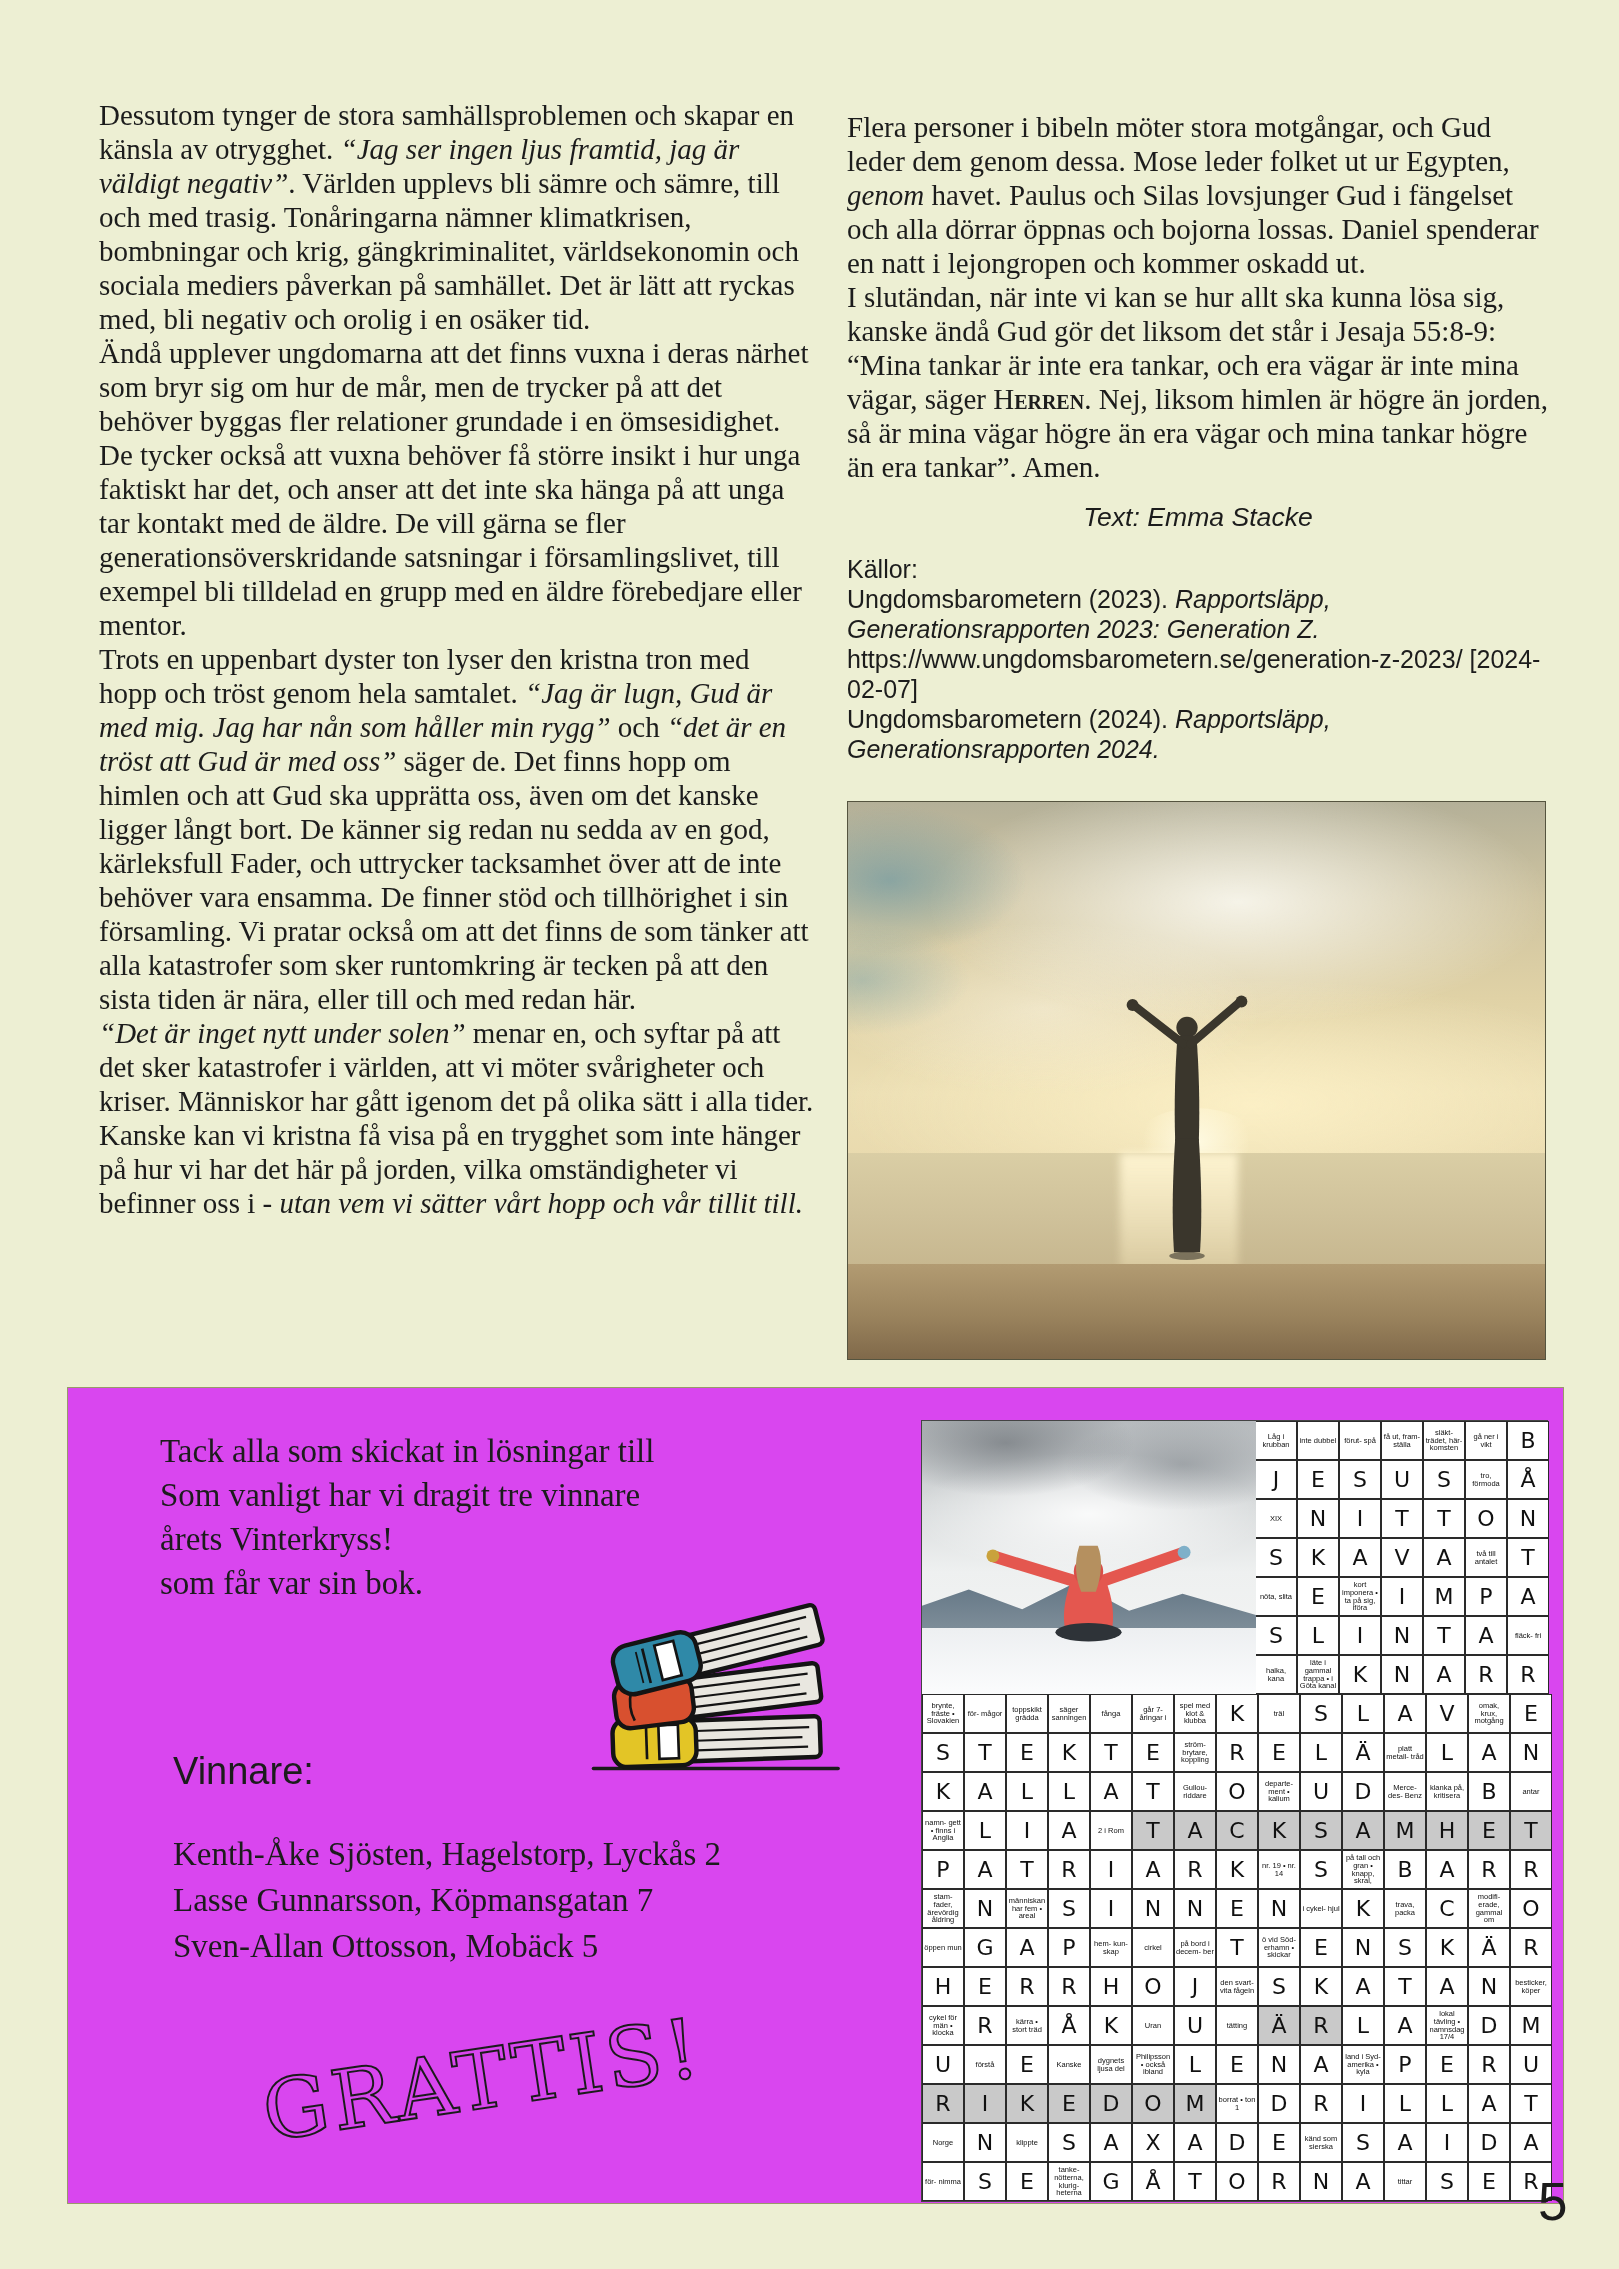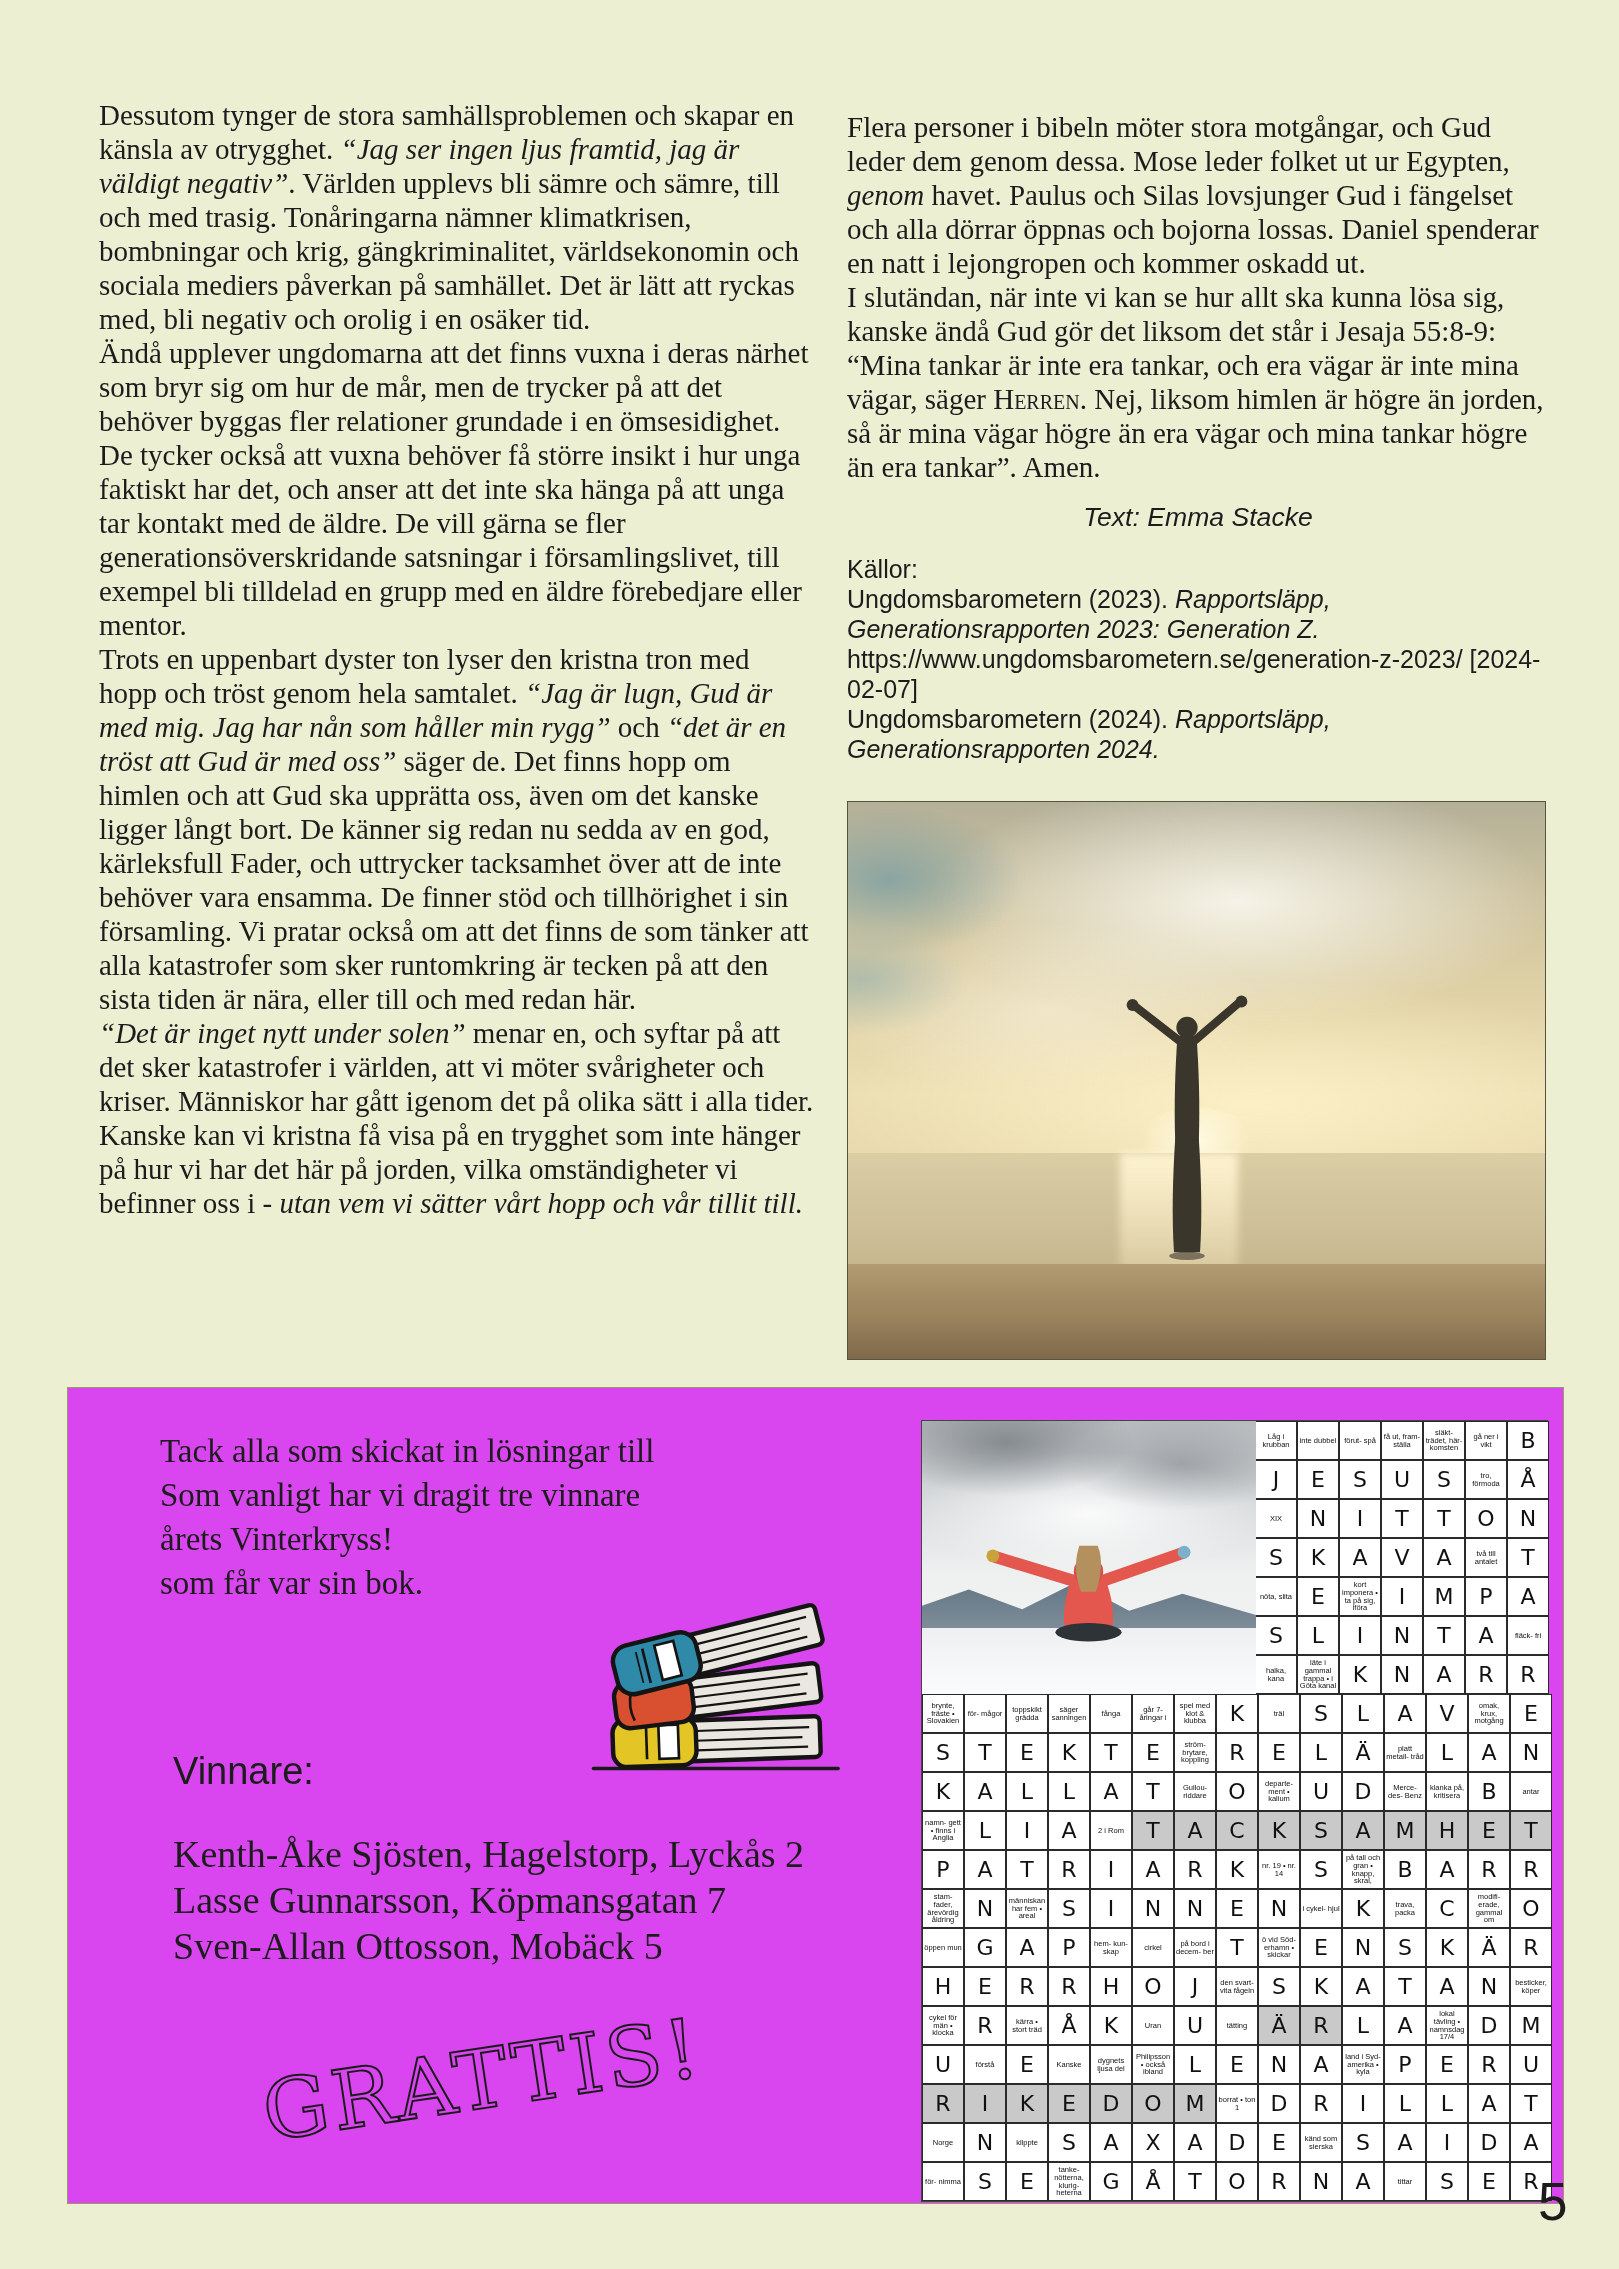--- a/index.html
+++ b/index.html
@@ -7,21 +7,21 @@
     width:1620px; height:2270px; position:relative;
     background:#edefd3; color:#1c1c1c;
     font-family:"Liberation Serif", serif;
   }
   .col { position:absolute; top:98px; font-size:29px; line-height:34px; text-align:left; }
   .col p { margin:0; }
   .col p.gap { }
   #left-col { left:99px; width:715px; }
   #right-col { left:847px; width:702px;margin-top:12px; }
   .it { font-style:italic; }
-  .sc { font-variant:small-caps; }
+  .sc { font-variant:small-caps;font-weight:bold; }
   .byline { font-family:"Liberation Sans", sans-serif; font-style:italic;
             font-size:26.6px; text-align:center; margin-top:16px; }
   .sources { font-family:"Liberation Sans", sans-serif; font-size:25px;
              line-height:30px; margin-top:19.5px; }
   .src-line { overflow-wrap:anywhere; }
 
   
   .beach { position:absolute; left:847px; top:801px; width:697px; height:557px;
            border:0.9px solid #55543f; overflow:hidden; background:#e8dcb0; }
   .beach-sky { position:absolute; left:0; right:0; top:0; height:64%;
@@ -42,21 +42,21 @@
   .beach-sand { position:absolute; left:0; right:0; bottom:0; height:17%;
     background:linear-gradient(180deg,#b29b72 0%,#9a835d 55%,#80694a 100%); }
   .beach-person { position:absolute; left:38.5%; top:32%; height:57%; }
 
   
   .prize-box { position:absolute; left:67px; top:1387px; width:1495px; height:815px;
     background:#d946ef; border:1.8px solid #99996a; }
   .prize-intro { position:absolute; left:92px; top:41px; font-size:33px; line-height:44px; }
   .winners-title { position:absolute; left:105px; top:362px;
     font-family:"Liberation Sans", sans-serif; font-size:38px; }
-  .winners { position:absolute; left:105px; top:443px; font-size:38px; line-height:46px; }
+  .winners { position:absolute; left:105px; top:443px; font-size:33px; line-height:46px; }
   .congrats { position:absolute; left:193px; top:644px; font-family:"DejaVu Serif", serif;
     font-size:82px; letter-spacing:3.5px; transform:rotate(-8.5deg); color:#1b1b1b; white-space:nowrap; }
   @supports (-webkit-text-stroke: 2px black) {
     .congrats { color:transparent; -webkit-text-stroke:2px #1b1b1b; }
   }
   .books { position:absolute; left:513px; top:197px; width:266px; height:195px; }
 
   
   .crossword { position:absolute; left:853px; top:32px; width:625px; height:780px;
     background:#fff; border:0.9px solid #444; box-sizing:content-box; }

